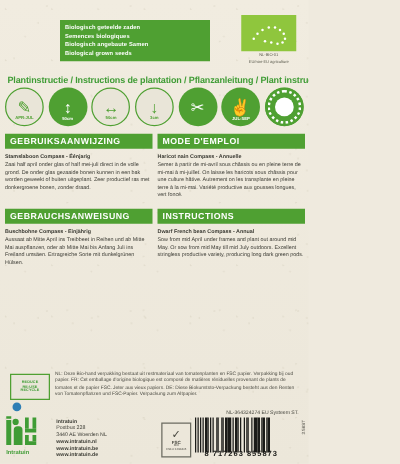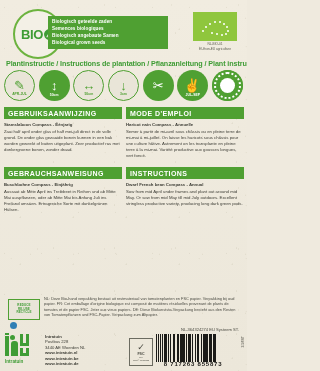--- a/index.html
+++ b/index.html
@@ -125,26 +125,20 @@
   }
 </style>
 </head>
 <body>
 
 <div class="paper"></div>
 <div class="layer">
 
   <div class="topband">
 
-    <div class="biocircle">
-      <span class="biotxt">
-          <span>BIO</span>
-          <span class="leafmark"></span>
-        </span>
-    </div>
 
     <div class="greenbox">
       <div>Biologisch geteelde zaden</div>
       <div>Semences biologiques</div>
       <div>Biologisch angebaute Samen</div>
       <div>Biological grown seeds</div>
     </div>
 
     <div class="eulogo">
       <div class="euleaf">

